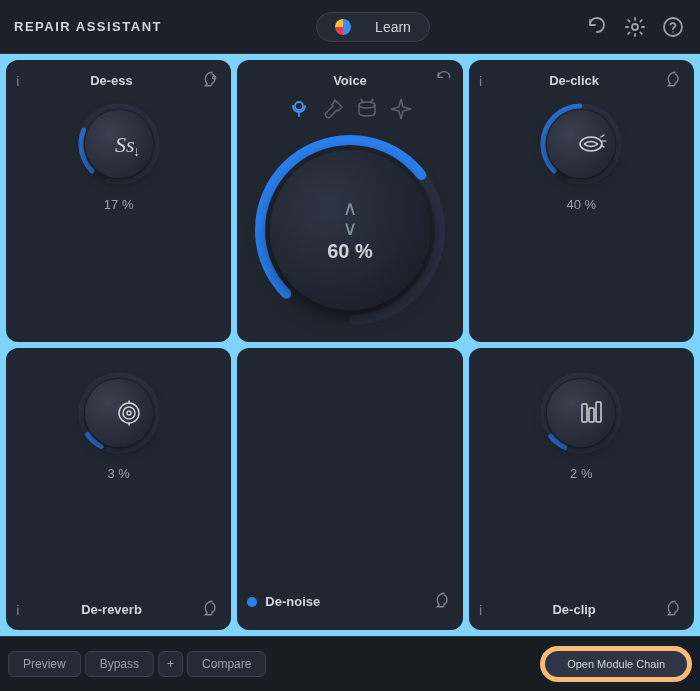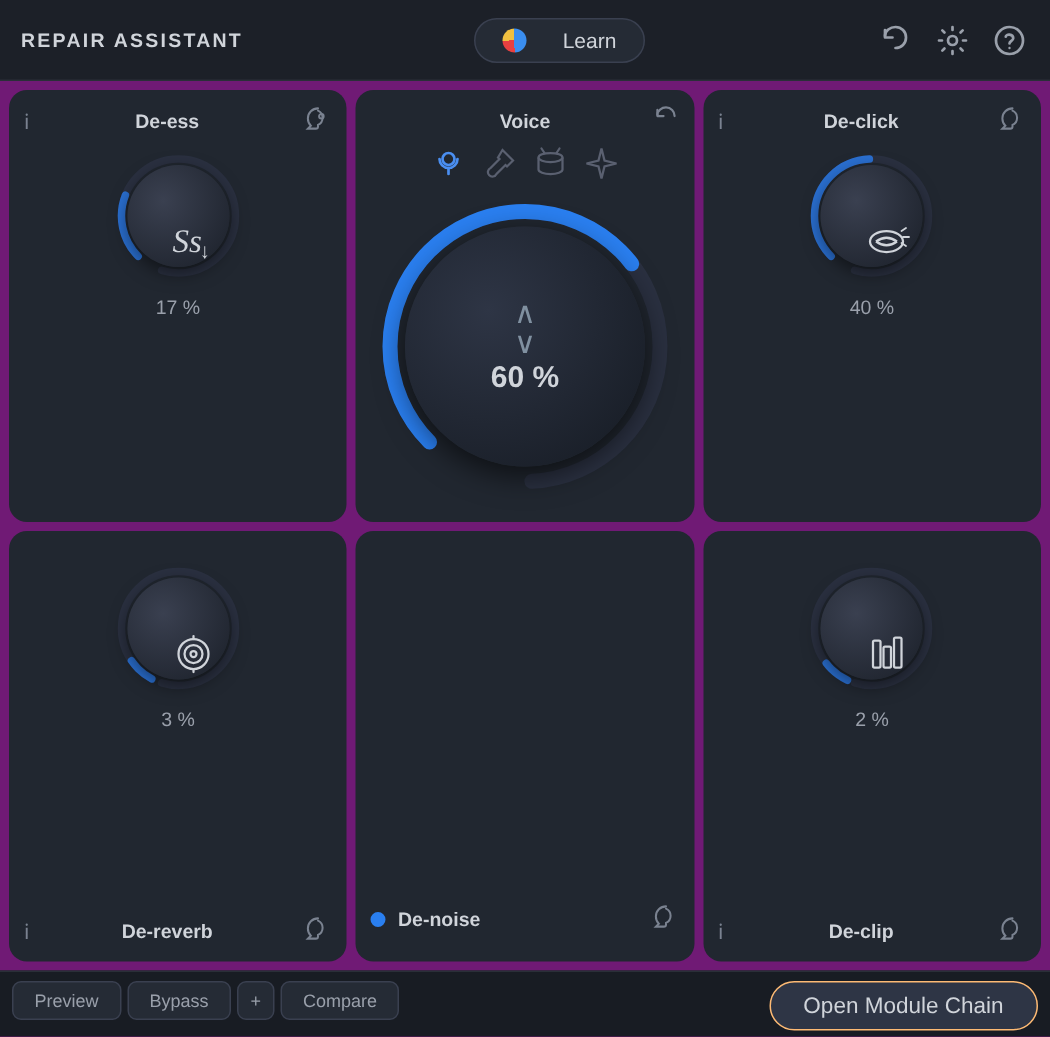--- a/index.html
+++ b/index.html
@@ -9,21 +9,21 @@
       height: 691px;
       background: #1a1f26;
       font-family: -apple-system, BlinkMacSystemFont, 'Segoe UI', sans-serif;
       color: #ccc;
       overflow: hidden;
     }
 
     .app-container {
       width: 700px;
       height: 691px;
-      background: #701a75;
+      background: #7dd3fc;
       display: flex;
       flex-direction: column;
     }
 
     
     .header {
       display: flex;
       align-items: center;
       justify-content: space-between;
       padding: 8px 14px;
@@ -138,21 +138,21 @@
       width: 100%;
       height: 100%;
     }
 
     .knob-face {
       width: 68px;
       height: 68px;
       border-radius: 50%;
       background: radial-gradient(circle at 35% 35%, #3a4050, #1a1f28);
       display: flex;
-      align-items: flex-end;
+      align-items: center;
       justify-content: center;
       position: relative;
       z-index: 2;
       box-shadow: 0 4px 12px rgba(0,0,0,0.5);
       padding-left: 20px;
     }
 
     
     .center-module {
       background: #212730;
@@ -220,26 +220,26 @@
     .big-knob-up, .big-knob-down {
       font-size: 20px;
       color: #8090a0;
       line-height: 1;
       cursor: pointer;
     }
 
     
     .footer {
       display: flex;
-      align-items: flex-start;
+      align-items: center;
       padding: 6px 8px;
       background: #181c23;
       border-top: 1px solid #2a2f38;
       gap: 4px;
-      height: 44px;
+      height: 55px;
     }
 
     .footer-btn {
       background: #252b35;
       border: 1px solid #3a4050;
       border-radius: 6px;
       padding: 5px 14px;
       color: #9aa0ab;
       font-size: 12px;
       cursor: pointer;
@@ -252,25 +252,25 @@
       padding: 5px 8px;
       color: #9aa0ab;
       font-size: 12px;
       cursor: pointer;
     }
 
     .footer-spacer { flex: 1; }
 
     .footer-btn-main {
       background: #2e3545;
-      border: 1px solid #fdba74;
+      border: 5px solid #fdba74;
       border-radius: 20px;
       padding: 7px 22px;
       color: #d0d4da;
-      font-size: 15px;
+      font-size: 11px;
       font-weight: 500;
       cursor: pointer;
     }
 
     .footer-btn-render {
       background: #3a4050;
       border: 1px solid #5a6070;
       border-radius: 6px;
       padding: 7px 18px;
       color: #7a8290;

